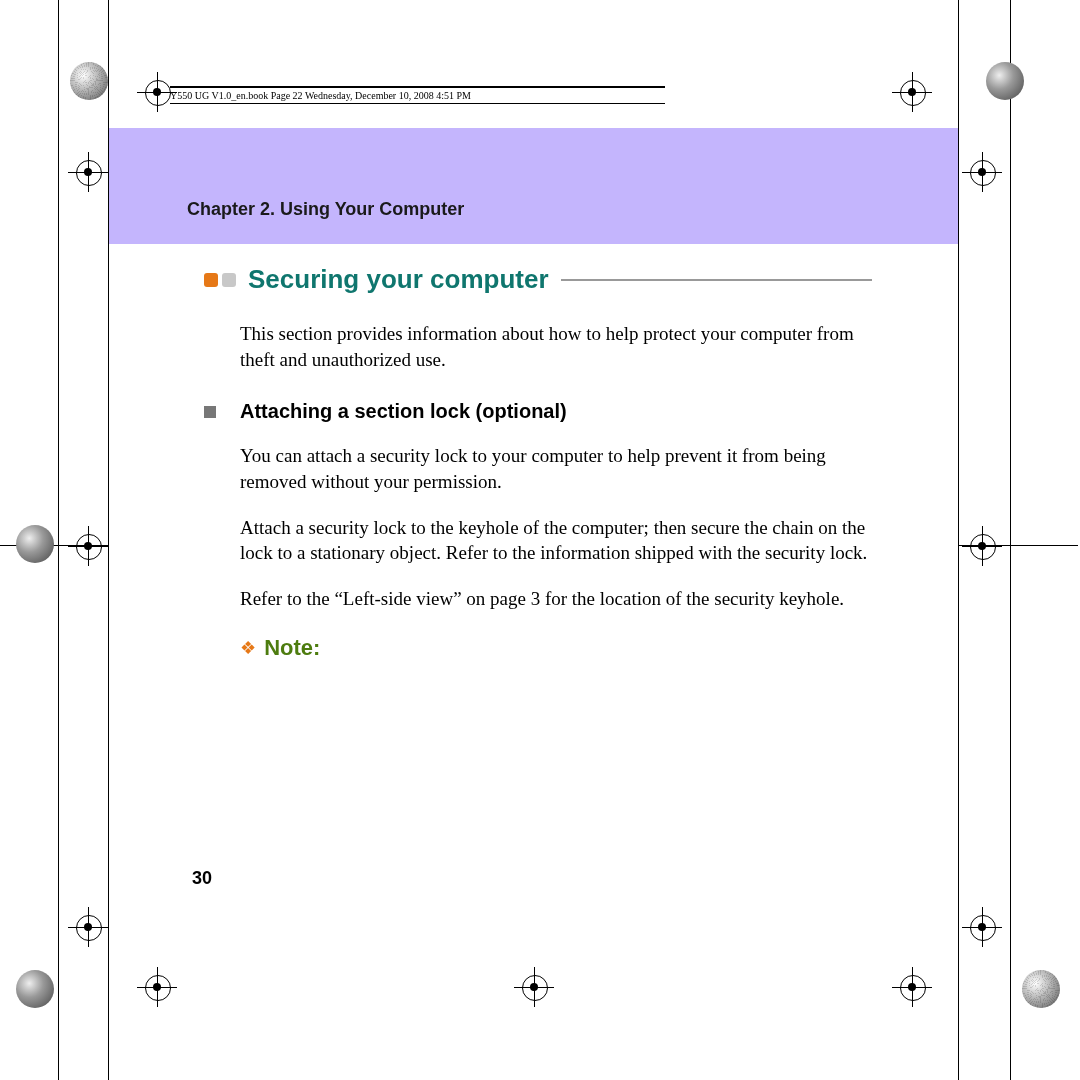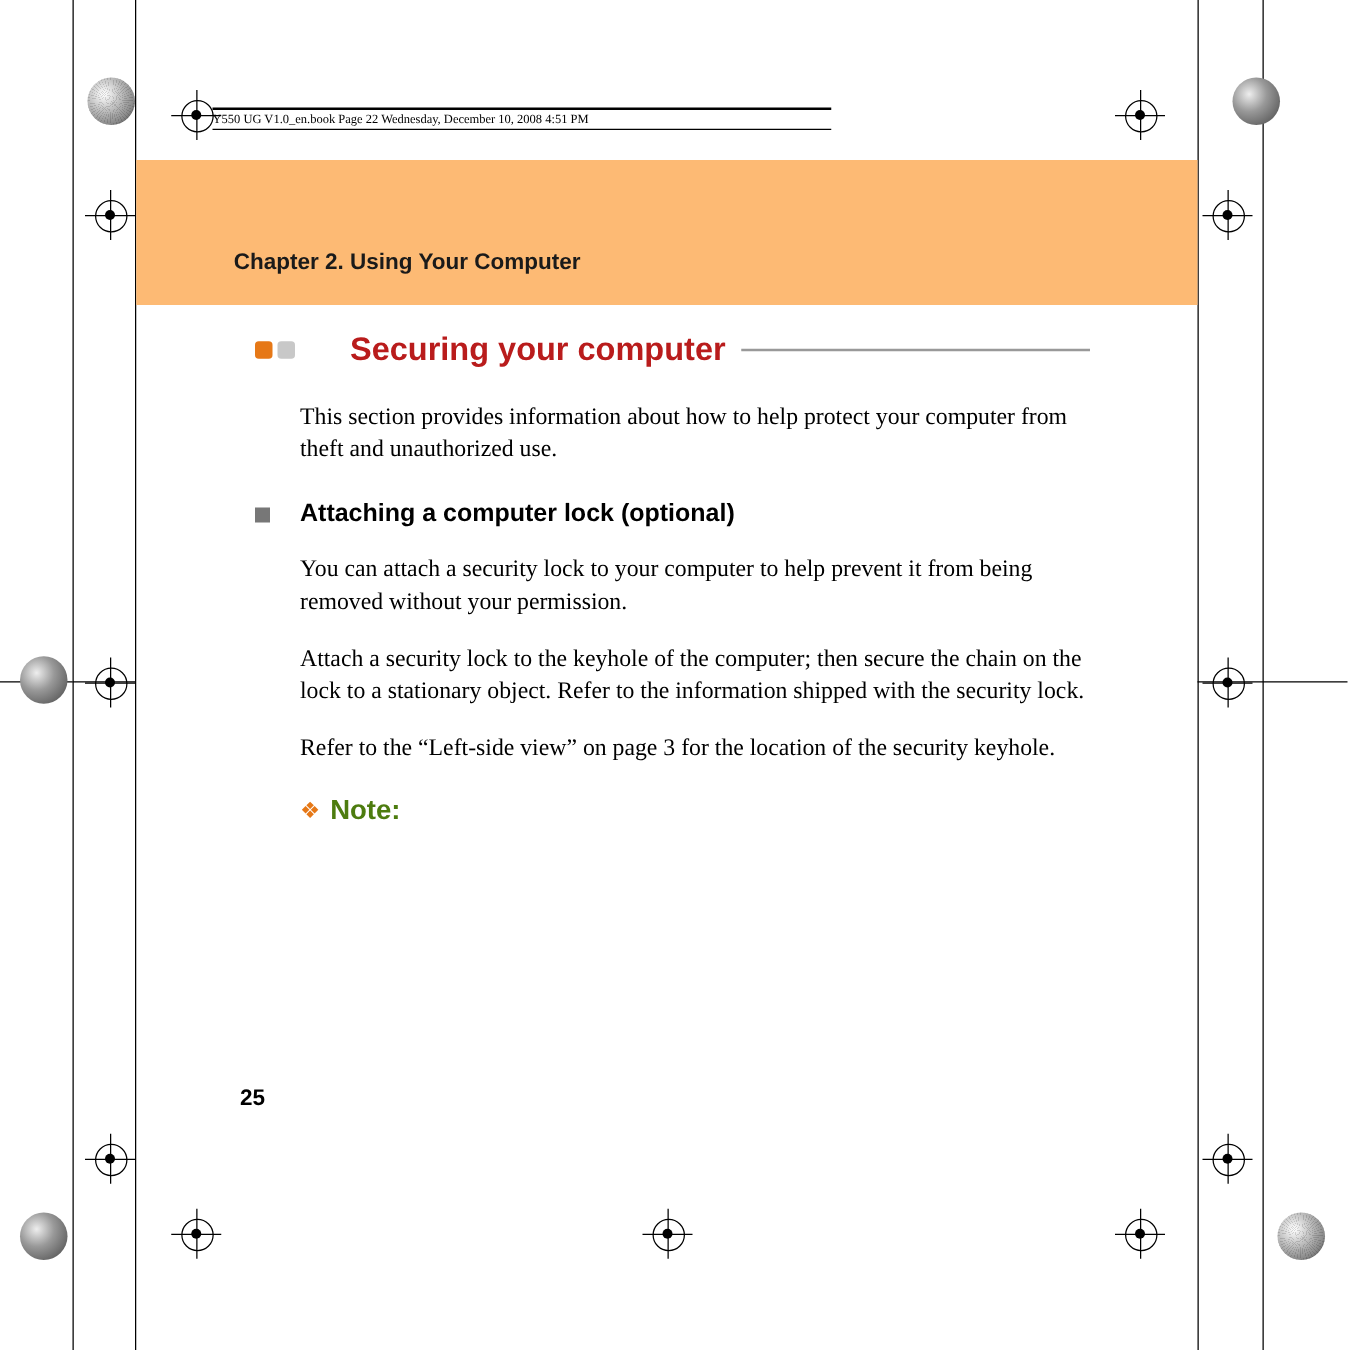--- a/index.html
+++ b/index.html
@@ -64,21 +64,21 @@
       width: 495px;
     }
     
     
     .chapter-band {
       position: absolute;
       left: 109px;
       top: 128px;
       width: 849px;
       height: 116px;
-      background: #fdba74;
+      background: #c4b5fd;
       display: flex;
       align-items: flex-end;
       padding: 0 0 24px 78px;
     }
     .chapter-title {
       font-family: Arial, Helvetica, sans-serif;
       font-weight: bold;
       font-size: 18px;
       color: #1a1a1a;
     }
@@ -96,23 +96,22 @@
       align-items: center;
       margin-bottom: 26px;
     }
     .bullets { display: flex; gap: 4px; margin-right: 12px; margin-left: 12px; }
     .b-orange { width: 14px; height: 14px; background: #e67817; border-radius: 3px; }
     .b-grey { width: 14px; height: 14px; background: #c8c8c8; border-radius: 3px; }
     .section-title {
       font-family: Arial, Helvetica, sans-serif;
       font-weight: bold;
       font-size: 26px;
-      color: #b91c1c;
+      color: #0f766e;
       margin-right: 12px;
-      margin-left: 32px;
     }
     .title-rule {
       flex: 1;
       height: 2px;
       background: #999;
     }
     
     .body-text {
       font-family: 'Palatino Linotype', Palatino, Georgia, serif;
       font-size: 19px;
@@ -265,26 +264,26 @@
         <div class="b-grey"></div>
     </div>
     <div class="section-title">Securing your computer</div>
     <div class="title-rule"></div>
   </div>
 
   <div class="body-text">This section provides information about how to help protect your computer from theft and unauthorized use.</div>
 
   <div class="sub-heading">
     <div class="sub-square"></div>
-    <div class="sub-title">Attaching a computer lock (optional)</div>
+    <div class="sub-title">Attaching a section lock (optional)</div>
   </div>
 
   <div class="body-text">You can attach a security lock to your computer to help prevent it from being removed without your permission.</div>
   <div class="body-text">Attach a security lock to the keyhole of the computer; then secure the chain on the lock to a stationary object. Refer to the information shipped with the security lock.</div>
   <div class="body-text">Refer to the “Left-side view” on page 3 for the location of the security keyhole.</div>
 
   <div class="note-heading">
     <span class="note-icon">❖</span>
     <span class="note-label">Note:</span>
   </div>
 </div>
 
-<div class="page-number">25</div>
+<div class="page-number">30</div>
 
 </body></html>

